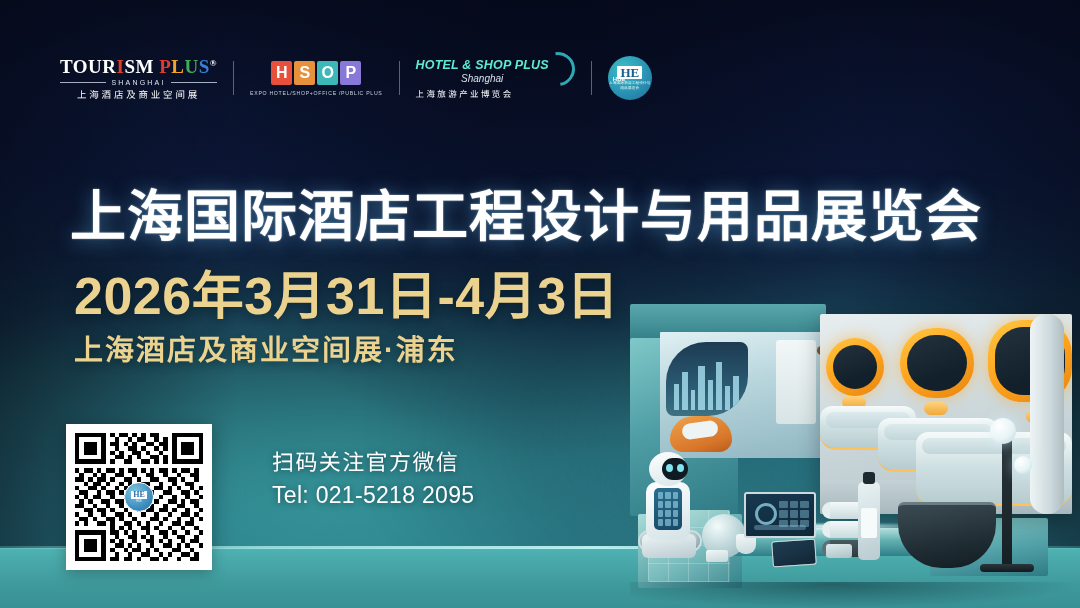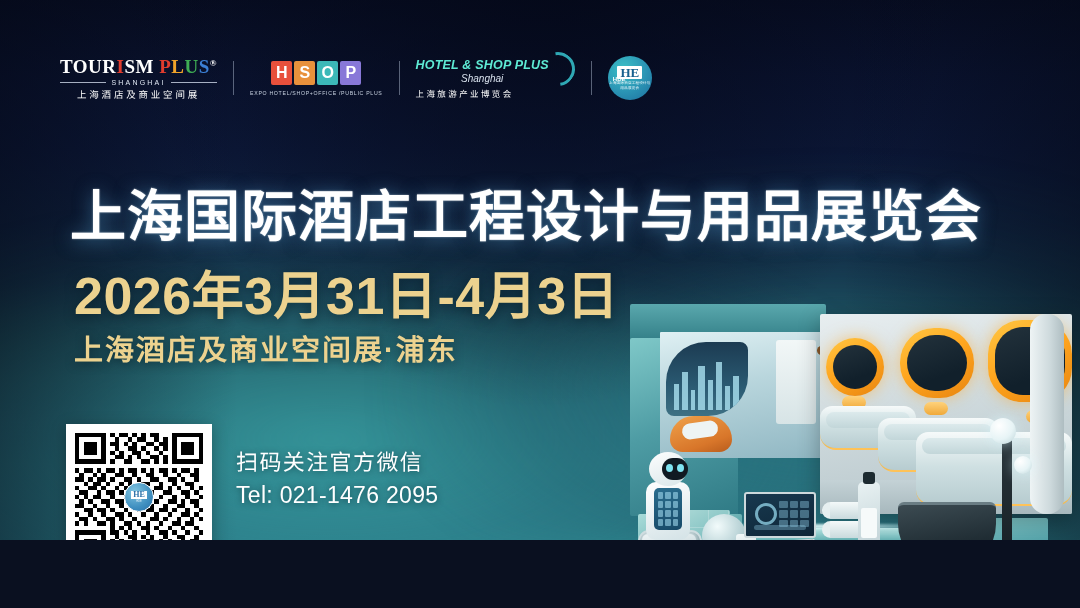--- a/index.html
+++ b/index.html
@@ -1,21 +1,21 @@
 <!DOCTYPE html>
 <html lang="zh-CN"><head>
 <meta charset="utf-8">
 <title>Exhibition Banner</title>
 <style>
   html,body{margin:0;padding:0;background:#0a1020;}
   *{box-sizing:border-box;}
 
   .stage{
     position:relative;
-    width:1080px;height:540px;
+    width:1080px;height:608px;
     overflow:hidden;
     font-family:"Liberation Sans","DejaVu Sans",sans-serif;
     background:#081027;
   }
 
   
   .bg-base{
     position:absolute;inset:0;
     background:linear-gradient(180deg,
       #070d22 0%,
@@ -211,20 +211,21 @@
   .qr-logo i{font-style:normal;font-size:2.6px;color:#eaf4fb;margin-top:1px;line-height:1.2;text-align:center;}
 
   .contact{
     position:absolute;left:236px;top:444px;
     display:flex;flex-direction:column;gap:6px;
   }
   .contact div{
     font-size:23px;color:#ffffff;font-weight:400;
     letter-spacing:0.3px;white-space:nowrap;
     text-shadow:0 1px 6px rgba(0,25,35,0.55);
+    margin-left:36px;
   }
   .contact .cn{font-size:22px;letter-spacing:1.4px;}
 
   
   .art{position:absolute;left:630px;top:296px;width:450px;height:312px;}
 
   
   .panel{position:absolute;border-radius:2px;}
   .p-left-tall{
     left:0;top:42px;width:108px;height:178px;
@@ -589,21 +590,21 @@
       </svg>
       <div class="qr-logo">
         <b>HE</b>
         <i>HDE</i>
       </div>
     </div>
   </div>
 
   <div class="contact">
     <div class="cn">扫码关注官方微信</div>
-    <div>Tel: 021-1476 2095</div>
+    <div>Tel: 021-5218 2095</div>
   </div>
 
   <div class="art">
 
     <div class="panel p-top-strip"></div>
     <div class="panel p-left-tall"></div>
     <div class="panel p-right-block"></div>
     <div class="panel p-cube"></div>
     <div class="panel p-tile-grid"></div>
     <div class="panel p-mid-ledge"></div>

